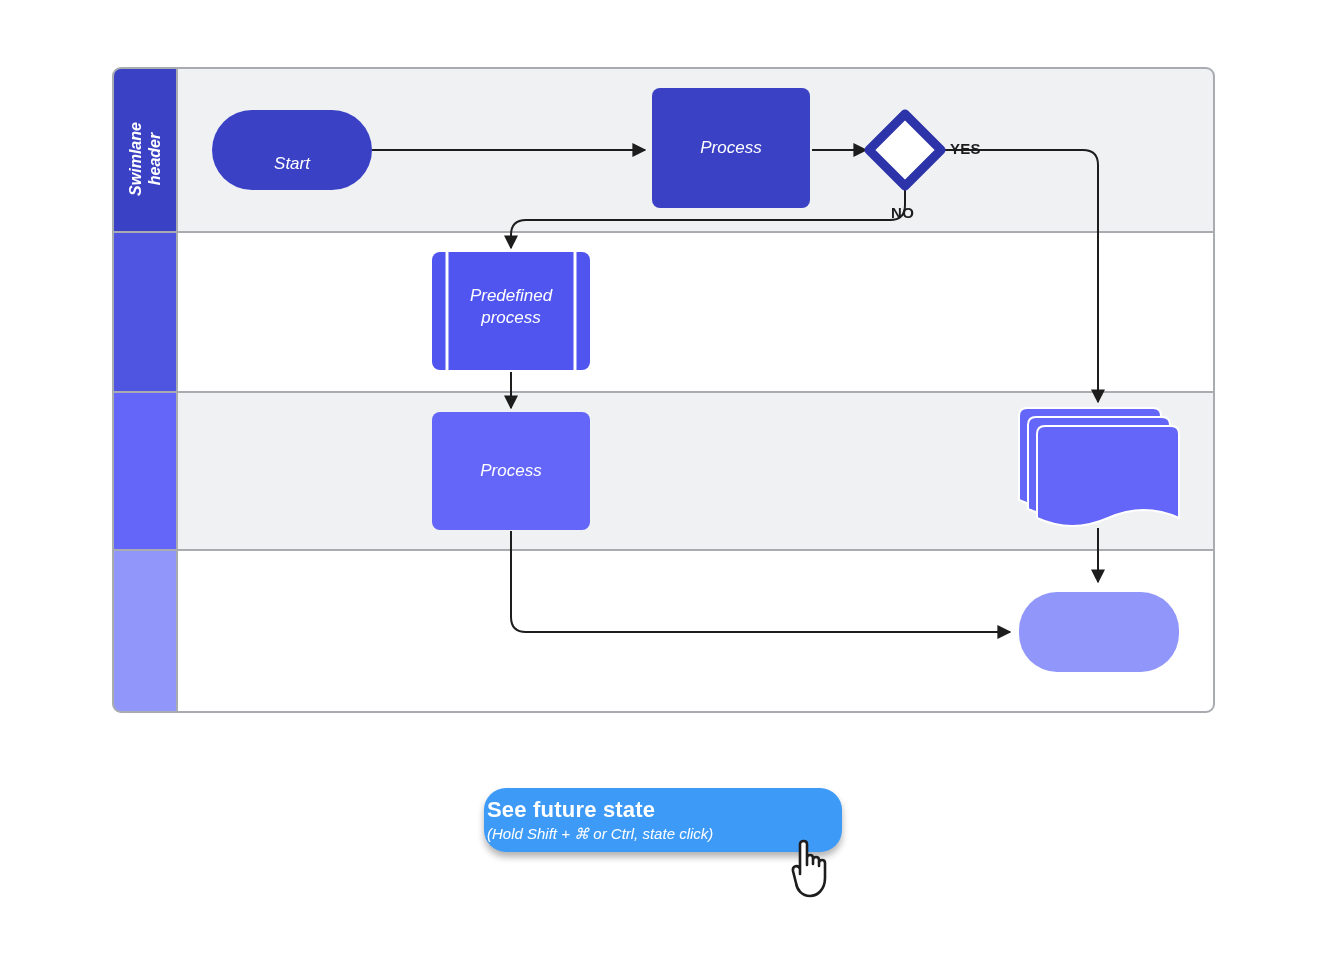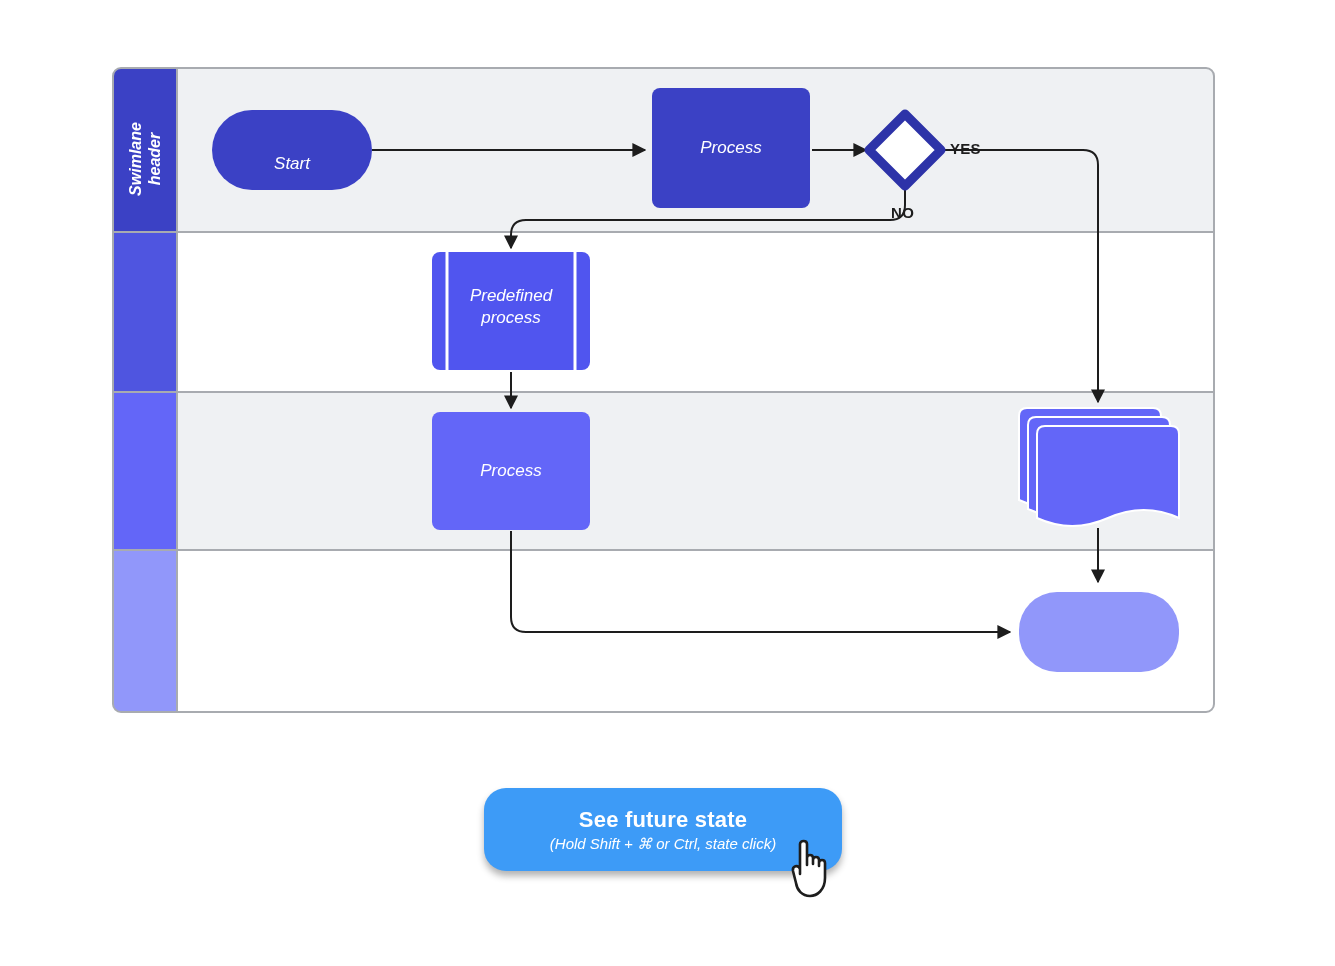--- a/index.html
+++ b/index.html
@@ -56,31 +56,31 @@
     line-height: 19px;
     text-align: center;
     white-space: pre-line;
     transform-origin: center center;
   }
   #future-btn {
     position: absolute;
     left: 484px;
     top: 788px;
     width: 358px;
-    height: 83px;
+    height: 64px;
     border: none;
     border-radius: 22px;
     background: #3d9bf7;
     box-shadow: 0 5px 7px rgba(0,0,0,0.30);
     color: #ffffff;
     cursor: pointer;
     padding: 3px;
     display: flex;
     flex-direction: column;
-    align-items: center;
+    align-items: flex-start;
     justify-content: center;
     gap: 2px;
     font-family: "Liberation Sans", sans-serif;
   }
   #future-btn .btn-title {
     font-size: 22px;
     font-weight: bold;
     letter-spacing: 0.2px;
   }
   #future-btn .btn-sub {

